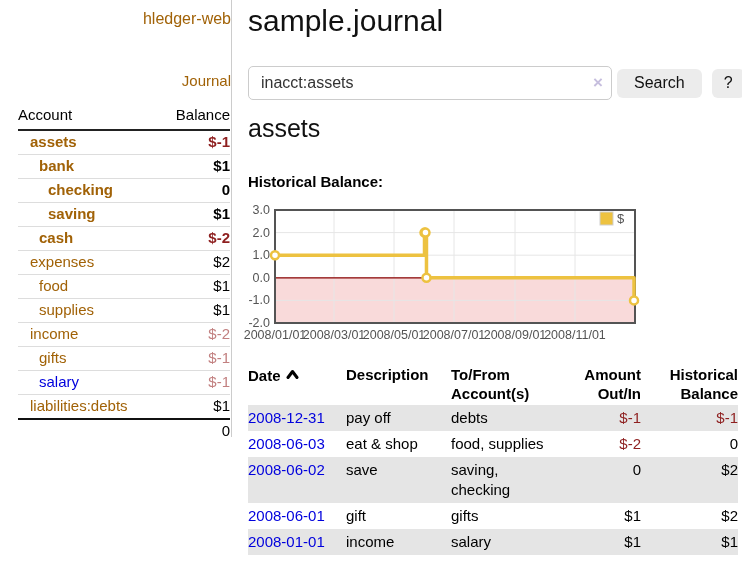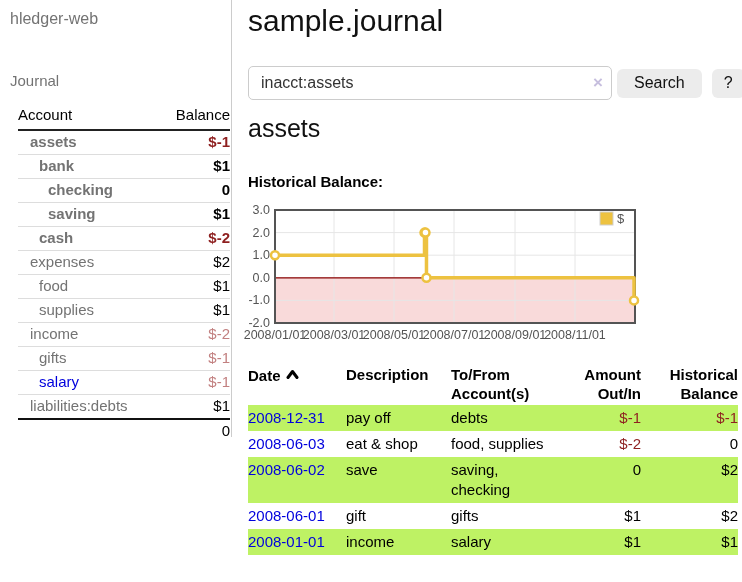--- a/index.html
+++ b/index.html
@@ -3,21 +3,21 @@
 <meta charset="utf-8">
 <style>
   html,body{margin:0;padding:0;}
   body{
     width:742px;height:582px;position:relative;overflow:hidden;
     background:#fff;color:#000;
     font-family:"Liberation Sans","DejaVu Sans",sans-serif;
     -webkit-font-smoothing:antialiased;
   }
   a{text-decoration:none;cursor:pointer;}
-  .purple{color:#737373;}
+  .purple{color:#a16207;text-align:right;}
   .blue{color:#0000dd;}
 
   
   .sidebar{position:absolute;left:0;top:0;width:231px;height:437px;border-right:1px solid #ccc;}
   .brand{display:block;margin:10px 0 0 10px;font-size:16px;}
   .nav-journal{display:block;margin:44px 0 0 10px;font-size:15px;}
   table.accounts{margin:15px 10px 0 18px;width:212px;border-collapse:collapse;font-size:15px;}
   table.accounts th{font-weight:400;text-align:left;padding:2px 0 6px 0;border-bottom:2px solid #222;}
   table.accounts th.bal-h{text-align:right;}
   table.accounts td{padding:2px 0 3px 0;border-top:1px solid #ddd;line-height:18px;}
@@ -48,21 +48,21 @@
   .hist-label{position:absolute;left:0;top:173px;font-size:15px;font-weight:bold;}
   .chart-box{position:absolute;left:0;top:202px;width:490px;height:148px;}
   .chart-box svg{overflow:visible;display:block;}
 
   
   table.register{position:absolute;left:0;top:362px;width:490px;border-collapse:collapse;
     table-layout:fixed;font-size:15px;}
   table.register th{font-weight:bold;text-align:left;vertical-align:top;padding:3px 0 2px 0;line-height:19px;}
   table.register th.r, table.register td.r{text-align:right;}
   table.register td{padding:3px 0;vertical-align:top;line-height:20px;}
-  tr.stripe td{background:#bef264;}
+  tr.stripe td{background:#e5e5e5;}
   .sort-icon{display:inline-block;vertical-align:1px;margin-left:5px;}
   .neg{color:#8e1f1f;}
 </style>
 </head>
 <body>
 
 <div class="sidebar">
   <a class="brand purple">hledger-web</a>
   <a class="nav-journal purple">Journal</a>
   <table class="accounts">

